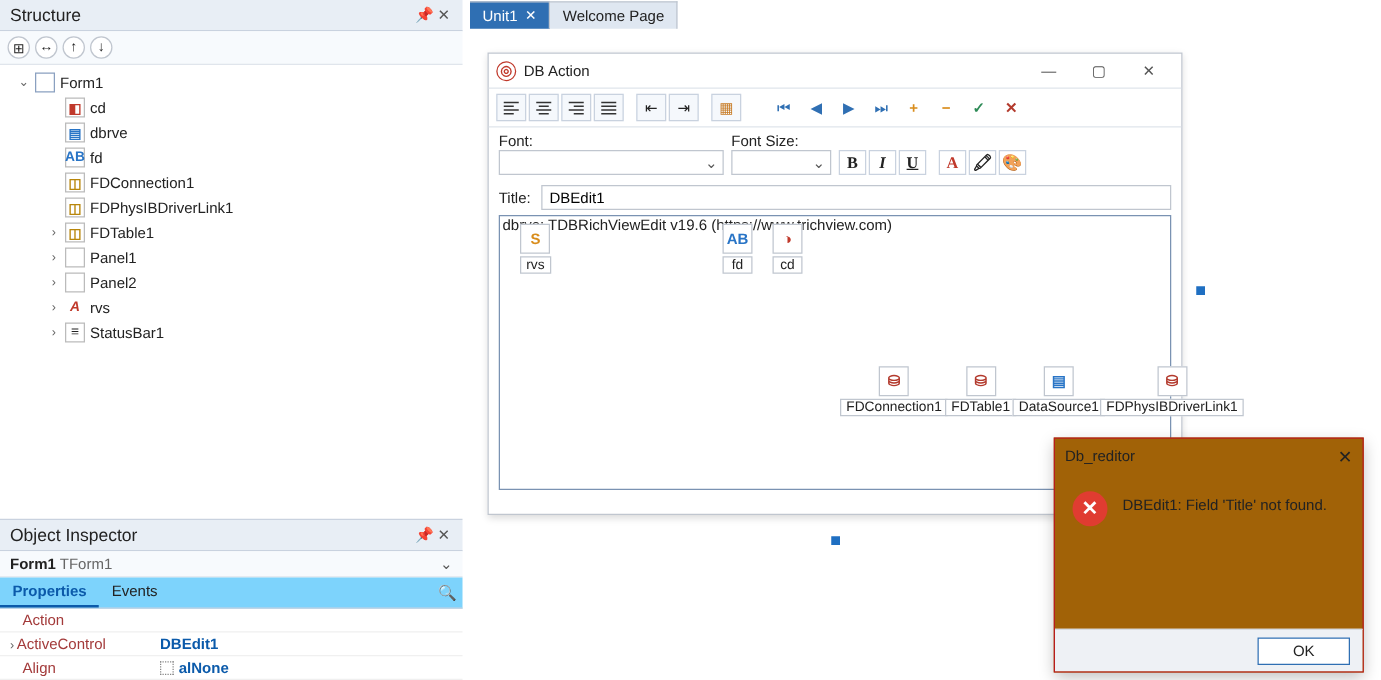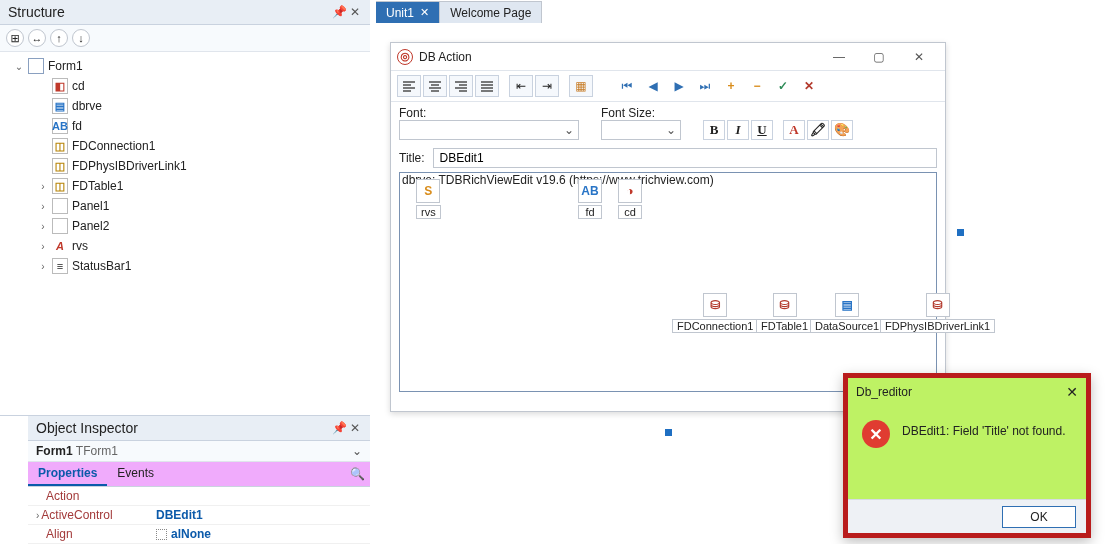--- a/index.html
+++ b/index.html
@@ -69,32 +69,31 @@
   }
   .node-icon.form { border:1px solid #8aa0c0; background:#fff; }
   .node-icon.comp { border:1px solid #bbb; background:#fff; color:#c0392b; font-weight:bold; }
   .node-icon.ds { border:1px solid #bbb; background:#fff; color:#2874c6; font-weight:bold; }
   .node-icon.fd { border:1px solid #bbb; background:#fff; color:#b8860b; font-weight:bold; }
   .node-icon.pn { border:1px solid #bbb; background:#fff; }
   .node-icon.rv { color:#c0392b; font-style:italic; font-weight:bold; }
 
   .object-inspector {
     border-top:1px solid #c9d2df;
-    padding-left:28px;
   }
   .oi-title-row {
     background:#f7fafd;
     border-bottom:1px solid #e0e5ec;
     padding:3px 8px;
     display:flex; justify-content:space-between; align-items:center;
   }
   .oi-tabs {
     display:flex;
     border-bottom:1px solid #c9d2df;
-    background:#f0abfc;
+    background:#7dd3fc;
     position:relative;
   }
   .oi-tab {
     padding:4px 10px;
     cursor:pointer;
   }
   .oi-tab.active {
     color:#0b5aaa;
     font-weight:600;
     border-bottom:2px solid #0b5aaa;
@@ -266,23 +265,23 @@
     position:absolute;
     font-size:12px;
     white-space:nowrap;
   }
 
   
   .err-dialog {
     position:absolute;
     right:14px; bottom:6px;
     width:248px;
-    height:165px;
-    background:#bef264;
-    border:5px solid #b91c1c;
+    height:188px;
+    background:#a16207;
+    border:1px solid #b91c1c;
     box-shadow:0 4px 12px rgba(0,0,0,.25);
   }
   .err-title {
     height:28px;
     display:flex; align-items:center; justify-content:space-between;
     padding:0 8px;
     font-size:12px;
   }
   .err-body {
     display:flex; gap:12px;
@@ -488,21 +487,21 @@
       <span class="btn flat blue">⏮</span>
       <span class="btn flat blue">◀</span>
       <span class="btn flat blue">▶</span>
       <span class="btn flat blue">⏭</span>
       <span class="btn flat orange">+</span>
       <span class="btn flat orange">−</span>
       <span class="btn flat green">✓</span>
       <span class="btn flat red">✕</span>
     </div>
 
-    <div class="db-row" style="gap:22px">
+    <div class="db-row" style="gap:6px">
       <div style="width:180px">
         <div>Font:</div>
         <div class="combo" style="width:180px">⌄</div>
       </div>
       <div>
         <div>Font Size:</div>
         <div class="combo" style="width:80px">⌄</div>
       </div>
       <div class="db-fmt" style="margin-top:14px">
         <span class="fmtbtn">B</span>

